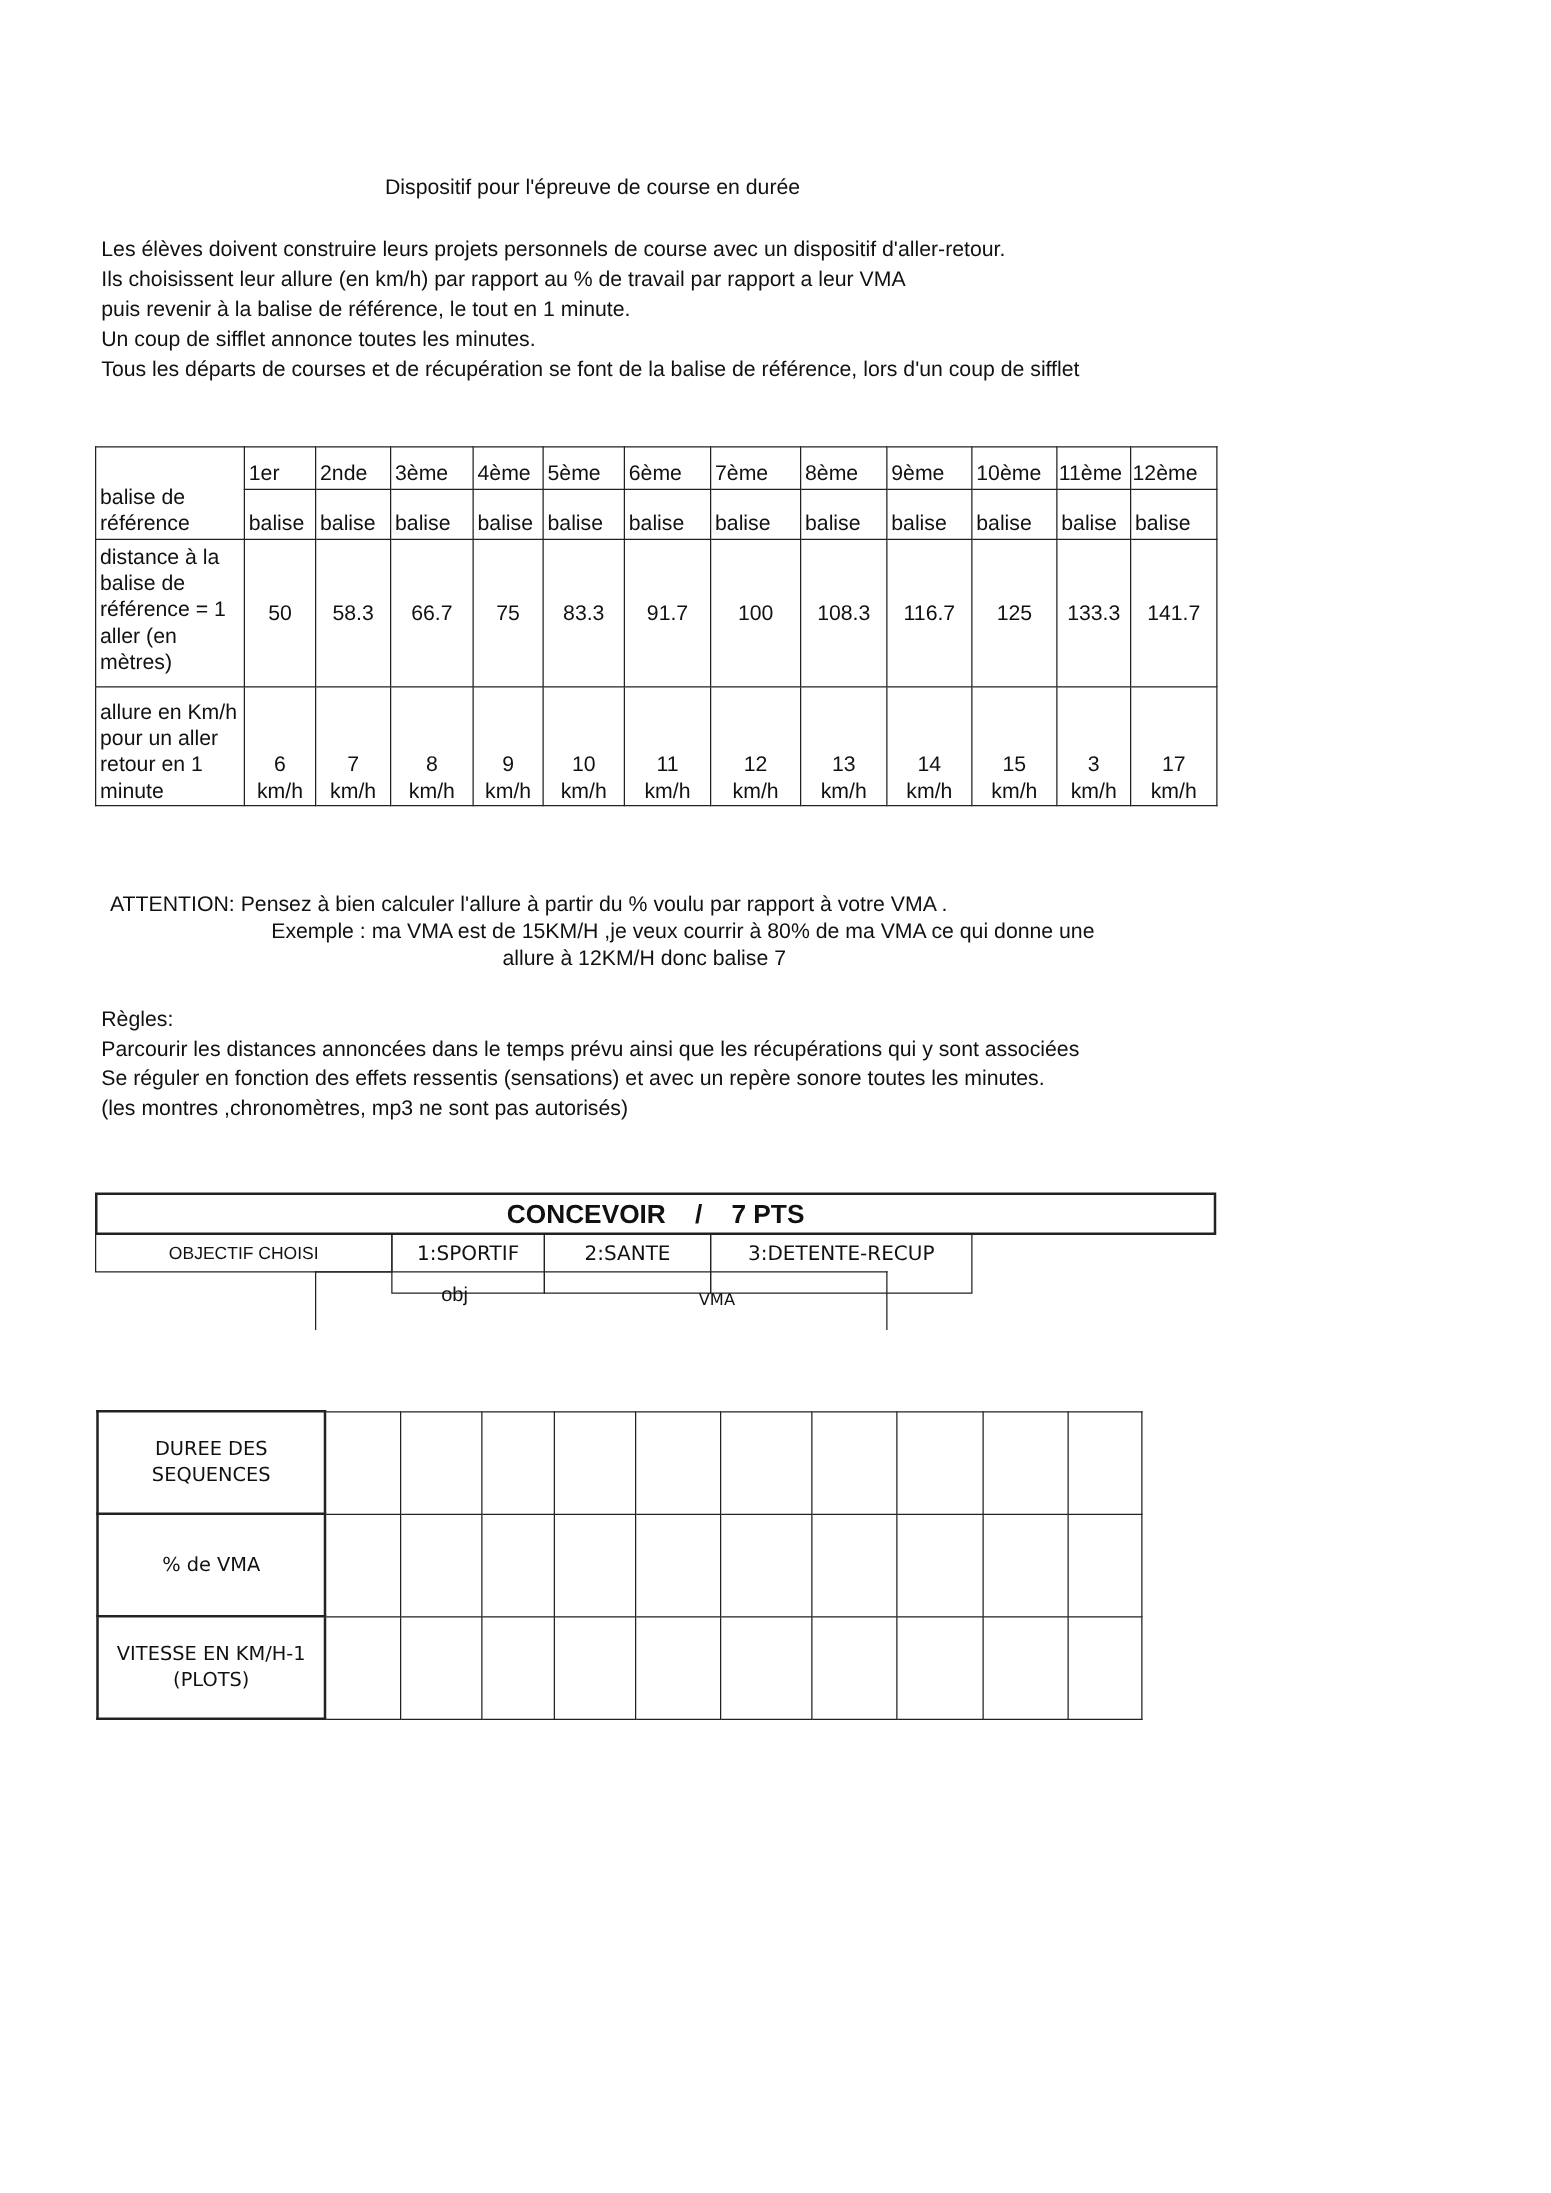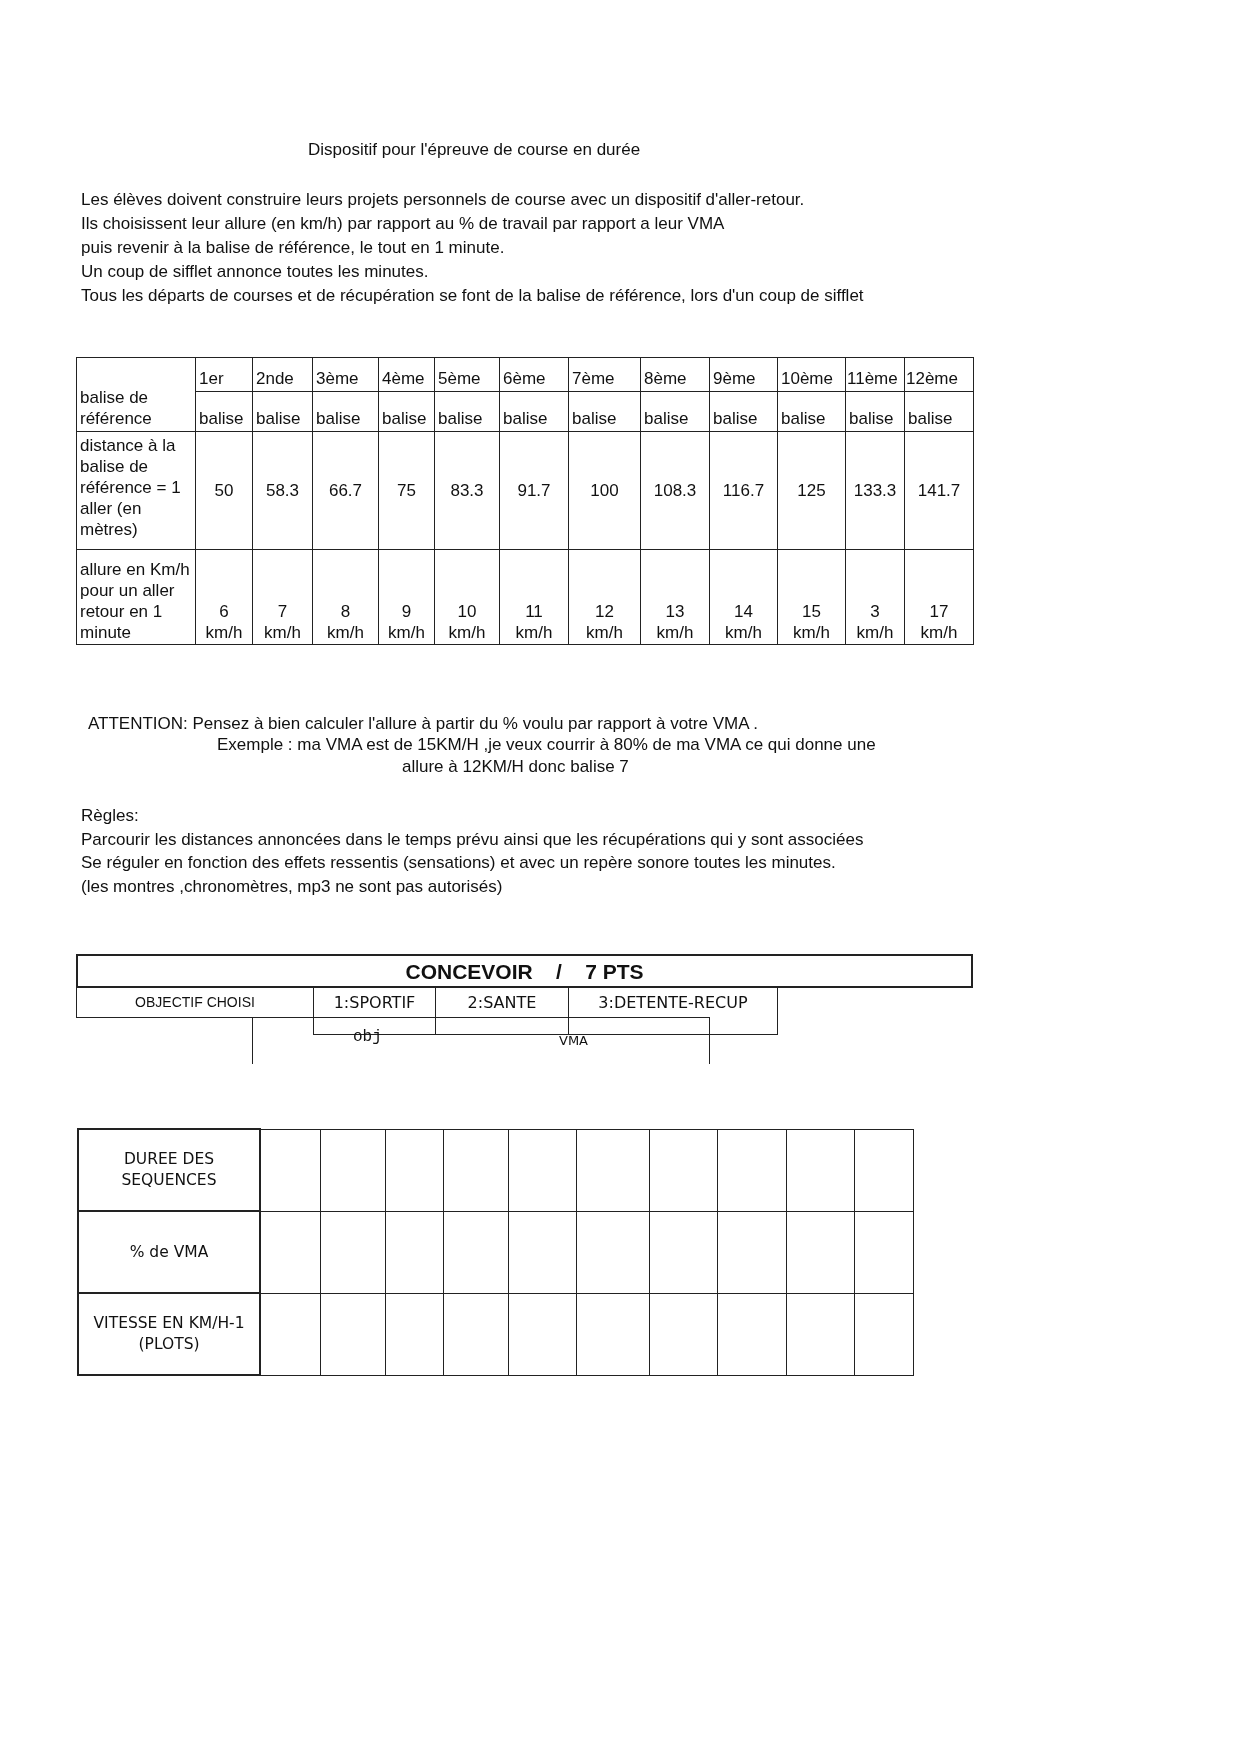--- a/index.html
+++ b/index.html
@@ -29,21 +29,21 @@
 
   .rules { left:81px; top:804px; font-size:17px; line-height:23.5px; }
   .rules div { white-space:nowrap; }
 
   
   .box { position:absolute; border:1.5px solid #222; box-sizing:border-box; }
   .conc-title { left:76px; top:954px; width:897px; height:34px; font-weight:bold; font-size:21px; line-height:32px; text-align:center; border-width:2px; }
   .obj-cell { left:76px; top:987px; width:238px; height:31px; font-size:14px; line-height:29px; text-align:center; }
   .opt { top:987px; height:48px; font-size:16px; line-height:29px; text-align:center; font-family:"DejaVu Sans", sans-serif; }
   .obj-row { left:252px; top:1017px; width:458px; height:47px; }
-  .obj-lbl { position:absolute; left:100px; top:10px; font-size:16px; font-family:Liberation Mono, monospace; }
+  .obj-lbl { position:absolute; left:100px; top:10px; font-size:16px; font-family:Liberation Sans, sans-serif; }
   .vma-lbl { position:absolute; left:306px; top:15px; font-size:13px; font-family:"DejaVu Sans", sans-serif; }
 
   #t2 { left:77px; top:1128px; }
   #t2 td { height:80px; }
   #t2 td.lbl { width:172px; text-align:center; vertical-align:middle; font-family:"DejaVu Sans", sans-serif; font-size:15.5px; line-height:21px; border-width:2px; }
 </style>
 </head>
 <body>
 
 <div class="abs title">Dispositif pour l'épreuve de course en durée</div>

